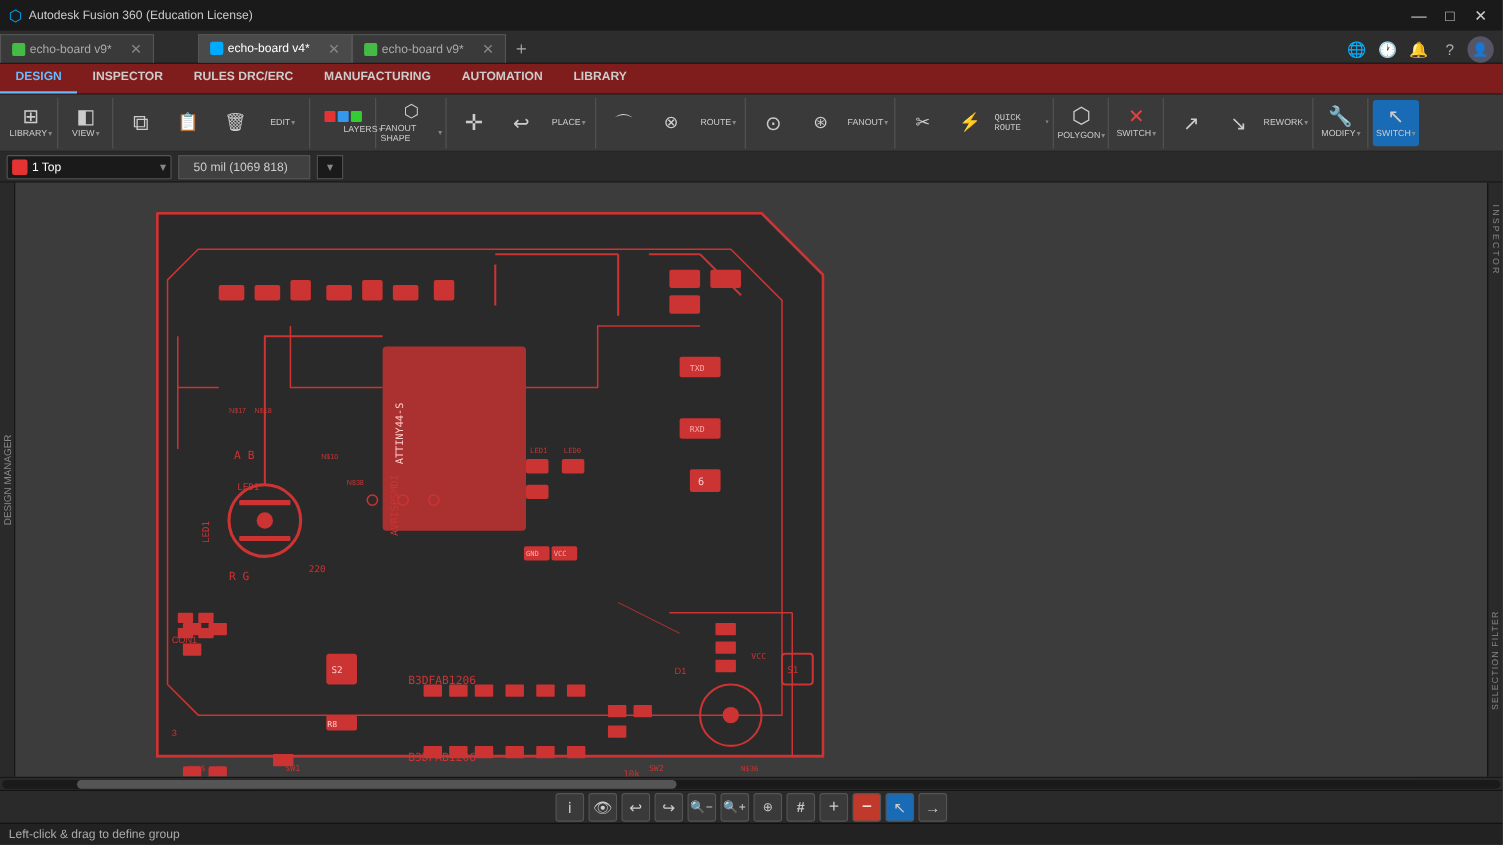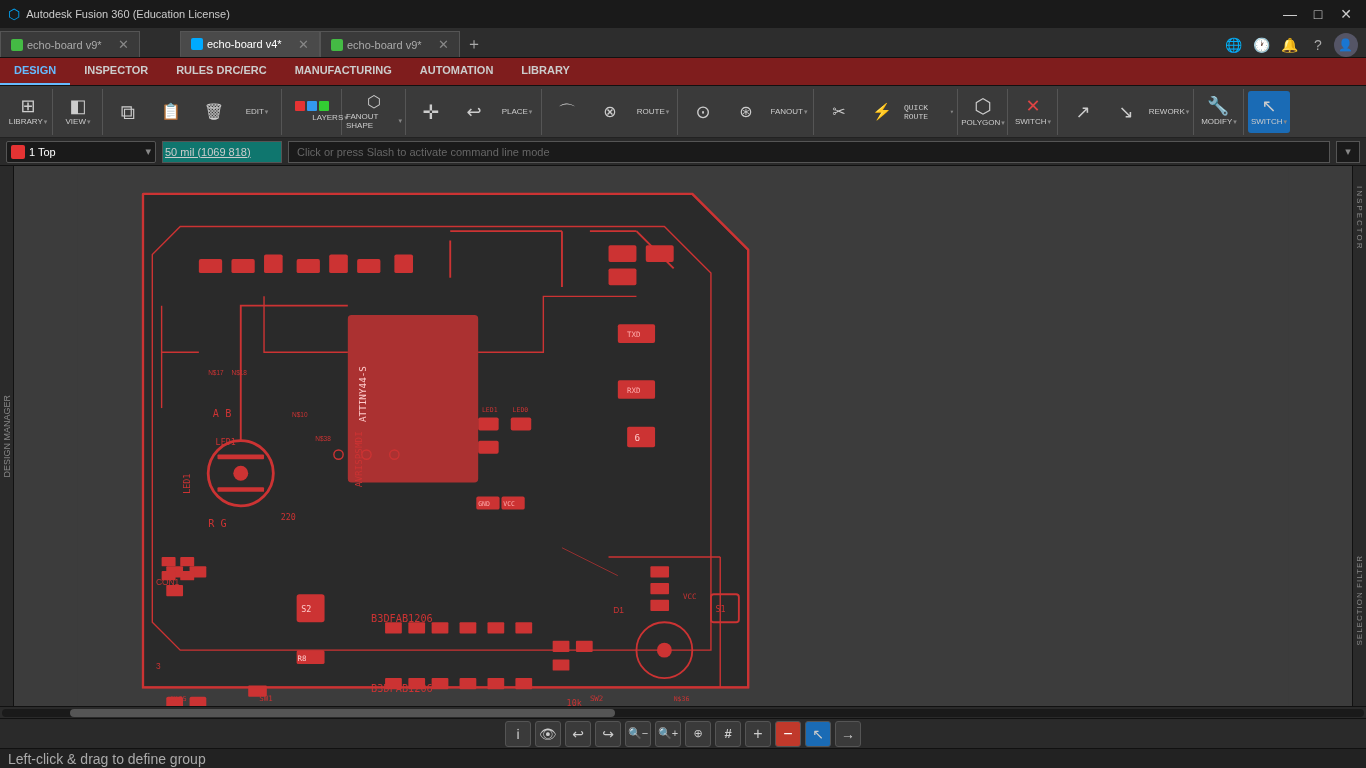--- a/index.html
+++ b/index.html
@@ -34,21 +34,21 @@
     .tool-btn { display: flex; flex-direction: column; align-items: center; justify-content: center; width: 42px; height: 42px; background: none; border: none; color: #ccc; cursor: pointer; border-radius: 3px; font-size: 9px; gap: 2px; }
     .tool-btn.active { background: #1a6bb5; }
     .tool-btn-icon { font-size: 18px; line-height: 1; }
     .arrow-row { display: flex; align-items: center; gap: 1px; }
     .small-arrow { font-size: 7px; color: #888; }
 
     
     #layer-row { background: #2a2a2a; height: 28px; display: flex; align-items: center; padding: 0 6px; gap: 6px; border-bottom: 1px solid #111; }
     .layer-select { background: #1a1a1a; border: 1px solid #555; color: #fff; height: 22px; padding: 0 4px; font-size: 11px; border-radius: 2px; display: flex; align-items: center; gap: 4px; min-width: 150px; cursor: pointer; }
     .layer-color { width: 14px; height: 14px; background: #e53333; border-radius: 2px; flex-shrink: 0; }
-    .coord-box { background: #0f766e; border: 1px solid #555; color: #ccc; height: 22px; padding: 0 2px; font-size: 11px; display: flex; align-items: center; min-width: 120px; text-decoration: underline; }
+    .coord-box { background: #404040; border: 1px solid #555; color: #ccc; height: 22px; padding: 0 13px; font-size: 11px; display: flex; align-items: center; min-width: 120px; }
     .cmd-bar { flex: 1; background: #1a1a1a; border: 1px solid #555; color: #888; height: 22px; padding: 0 8px; font-size: 11px; display: flex; align-items: center; }
 
     
     #main-area { display: flex; height: calc(768px - 28px - 30px - 28px - 52px - 28px - 30px - 20px); }
     
     
     #left-handle { width: 14px; background: #2a2a2a; display: flex; align-items: center; justify-content: center; cursor: pointer; border-right: 1px solid #111; position: relative; }
     #left-handle-text { writing-mode: vertical-rl; font-size: 9px; color: #888; transform: rotate(180deg); user-select: none; }
     
     
@@ -62,21 +62,21 @@
     #right-handle-top { writing-mode: vertical-rl; font-size: 8px; color: #888; position: absolute; top: 20px; user-select: none; letter-spacing: 2px; }
     #right-handle-bottom { writing-mode: vertical-rl; font-size: 8px; color: #888; position: absolute; bottom: 60px; user-select: none; letter-spacing: 1px; transform: rotate(180deg); }
 
     
     #bottom-toolbar { background: #2a2a2a; height: 30px; display: flex; align-items: center; justify-content: center; gap: 4px; border-top: 1px solid #111; }
     .bot-btn { width: 26px; height: 26px; background: #3a3a3a; border: 1px solid #555; border-radius: 3px; color: #ccc; font-size: 14px; display: flex; align-items: center; justify-content: center; cursor: pointer; }
     .bot-btn.active { background: #1a6bb5; }
 
     
     #status-bar { background: #222; height: 20px; display: flex; align-items: center; padding: 0 8px; border-top: 1px solid #111; }
-    #status-text { color: #aaa; font-size: 14px; }
+    #status-text { color: #aaa; font-size: 11px; }
 
     
     #h-scrollbar { height: 12px; background: #2a2a2a; border-top: 1px solid #111; display: flex; align-items: center; padding: 0 2px; }
     #h-scroll-track { flex: 1; height: 8px; background: #1a1a1a; border-radius: 4px; position: relative; }
     #h-scroll-thumb { position: absolute; left: 5%; width: 40%; height: 100%; background: #555; border-radius: 4px; }
   </style>
 </head>
 <body>
 
 <div id="title-bar">
@@ -306,23 +306,20 @@
   </div>
 </div>
 
 <div id="layer-row">
   <div class="layer-select">
     <div class="layer-color"></div>
     <span>1 Top</span>
     <span style="margin-left:auto; color:#888;">▾</span>
   </div>
   <div class="coord-box">50 mil (1069 818)</div>
-  <div class="cmd-bar">
-    <span style="color:#666;">Click or press Slash to activate command line mode</span>
-  </div>
   <div style="width:24px; height:22px; background:#1a1a1a; border:1px solid #555; display:flex;align-items:center;justify-content:center; cursor:pointer;">
     <span style="color:#888;">▾</span>
   </div>
 </div>
 
 <div id="main-area" style="display:flex; height:calc(768px - 28px - 30px - 28px - 52px - 28px - 30px - 20px - 12px);">
 
   <div id="left-handle">
     <span id="left-handle-text">DESIGN MANAGER</span>
   </div>

